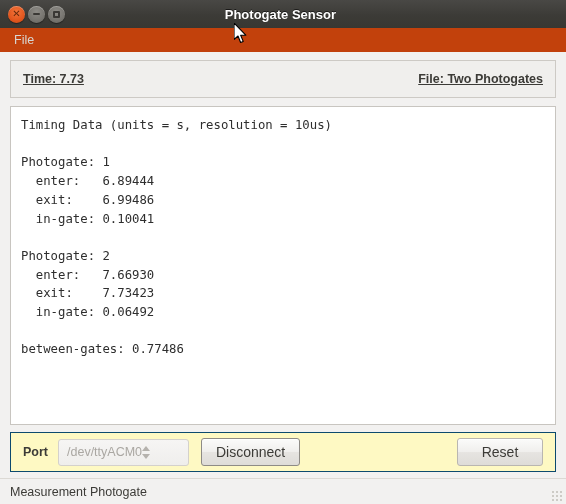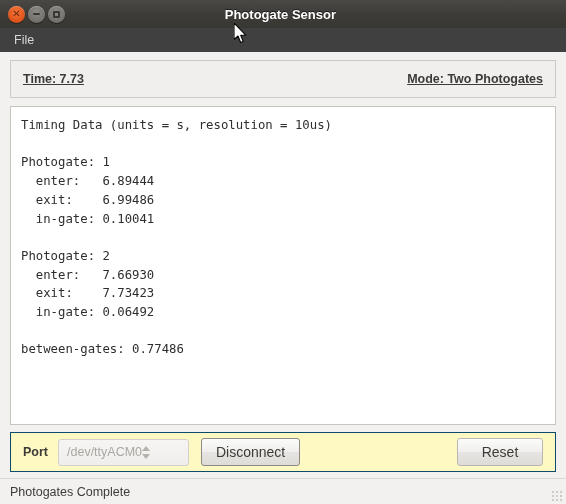--- a/index.html
+++ b/index.html
@@ -88,21 +88,21 @@
     font-weight: bold;
     color: #ffffff;
     text-shadow: 0 -1px 0 rgba(0,0,0,0.6);
     pointer-events: none;
     padding-right: 230px;
   }
 
   
   .menubar {
     height: 24px;
-    background: #404040;
+    background: #c2410c;
     display: flex;
     align-items: center;
     padding-left: 8px;
     flex: 0 0 auto;
   }
   .menu-item {
     font-size: 12.5px;
     color: #d8d6d2;
     padding: 2px 6px;
   }
@@ -289,21 +289,21 @@
   </div>
 
   <div class="menubar">
     <div class="menu-item">File</div>
   </div>
 
   <div class="content">
 
     <div class="info-frame">
       <div class="info-left">Time: 7.73</div>
-      <div class="info-right">Mode: Two Photogates</div>
+      <div class="info-right">File: Two Photogates</div>
     </div>
 
     <div class="text-frame">
       <pre class="text-output">Timing Data (units = s, resolution = 10us)
 
 Photogate: 1
   enter:   6.89444
   exit:    6.99486
   in-gate: 0.10041
 
@@ -324,21 +324,21 @@
           <span class="arrow-down"></span>
         </span>
       </div>
       <div class="btn btn-disconnect">Disconnect</div>
       <div class="btn btn-reset">Reset</div>
     </div>
 
   </div>
 
   <div class="statusbar">
-    <div class="status-text">Photogates Complete</div>
+    <div class="status-text">Measurement Photogate</div>
     <div class="resize-grip"></div>
   </div>
 
   <svg class="cursor" viewBox="0 0 14 21">
     <polygon points="0,0 0,16.5 4,13 6.6,19.5 9.2,18.4 6.7,12.2 11.8,12.2" fill="#ffffff" stroke="#000000" stroke-width="1.1" stroke-linejoin="round"></polygon>
   </svg>
 
 </div>
 
 </body></html>

